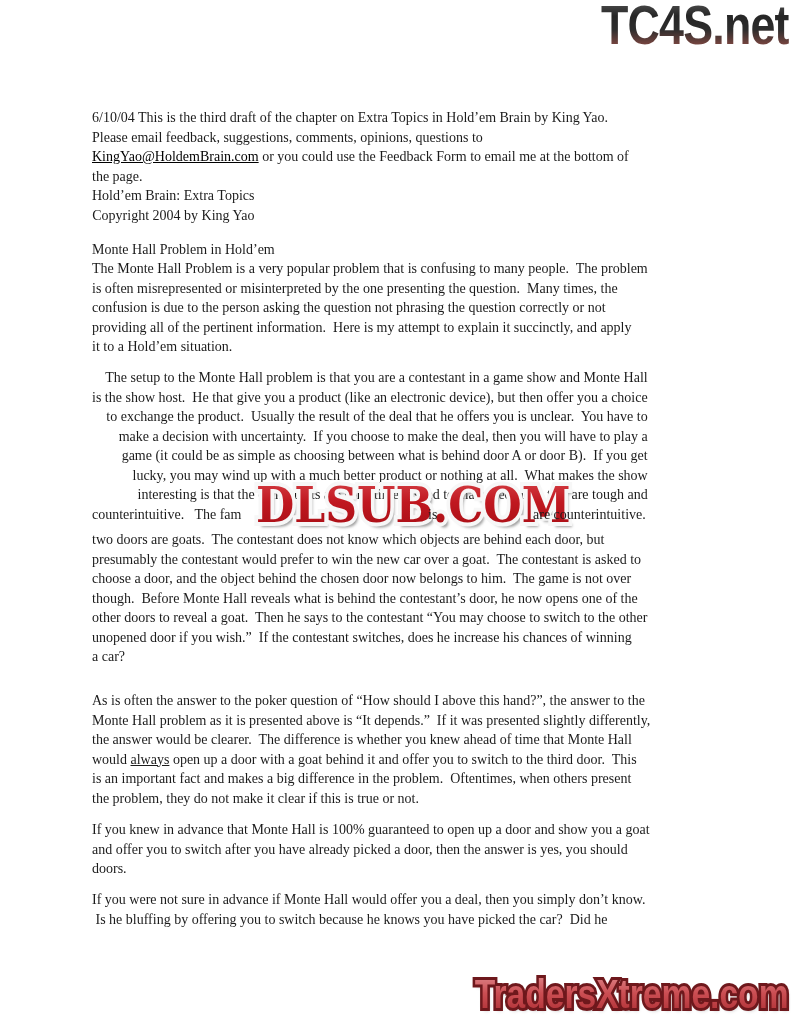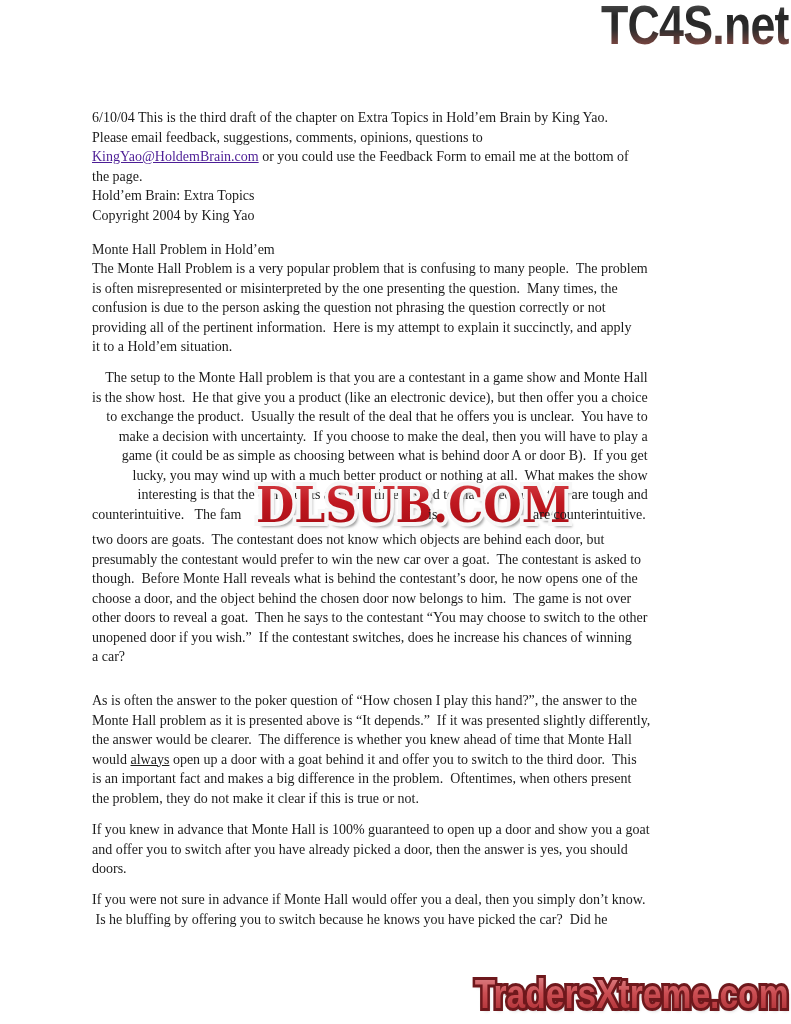--- a/index.html
+++ b/index.html
@@ -4,21 +4,21 @@
 <style>
   html,body { margin:0; padding:0; background:#ffffff; }
   .page {
     position:relative; width:791px; height:1024px; background:#ffffff;
     font-family:"Liberation Serif","DejaVu Serif",serif;
     color:#1b1b1b; overflow:hidden;
   }
   .block { position:absolute; left:92px; font-size:14px; }
   .tline { white-space:pre; line-height:19.5px; height:19.5px; }
   .bold  { font-weight:normal;text-align:right; }
-  .email-link { color:#4c1d95; text-decoration:underline; cursor:pointer; }
+  .email-link { color:#000000; text-decoration:underline; cursor:pointer; }
   .uword { text-decoration:underline; }
 
   
   .tc4s {
     position:absolute; top:-3px; right:2px;
     font-family:"Liberation Sans","DejaVu Sans",sans-serif;
     font-weight:bold; font-size:56px; line-height:1; letter-spacing:-1px;
     transform:scaleX(0.80); transform-origin:100% 0;
     background:linear-gradient(180deg,#5d5d5d 0%,#262626 34%,#2d2d2d 58%,#74443f 84%,#96625a 100%);
     -webkit-background-clip:text; background-clip:text; color:transparent;
@@ -114,29 +114,29 @@
   </div>
 
   <div class="dlsub">
     <span class="stroke">DLSUB.COM</span>
     <span class="fill">DLSUB.COM</span>
   </div>
 
   <div class="block" style="top:530px;">
     <div class="tline">two doors are goats.  The contestant does not know which objects are behind each door, but</div>
     <div class="tline">presumably the contestant would prefer to win the new car over a goat.  The contestant is asked to</div>
+    <div class="tline">choose a door, and the object behind the chosen door now belongs to him.  The game is not over</div>
     <div class="tline">though.  Before Monte Hall reveals what is behind the contestant’s door, he now opens one of the</div>
-    <div class="tline">choose a door, and the object behind the chosen door now belongs to him.  The game is not over</div>
     <div class="tline">other doors to reveal a goat.  Then he says to the contestant “You may choose to switch to the other</div>
     <div class="tline">unopened door if you wish.”  If the contestant switches, does he increase his chances of winning</div>
     <div class="tline">a car?</div>
   </div>
 
   <div class="block" style="top:691px;">
-    <div class="tline">As is often the answer to the poker question of “How chosen I play this hand?”, the answer to the</div>
+    <div class="tline">As is often the answer to the poker question of “How should I above this hand?”, the answer to the</div>
     <div class="tline">Monte Hall problem as it is presented above is “It depends.”  If it was presented slightly differently,</div>
     <div class="tline">the answer would be clearer.  The difference is whether you knew ahead of time that Monte Hall</div>
     <div class="tline"><span>would </span><span class="uword">always</span><span> open up a door with a goat behind it and offer you to switch to the third door.  This</span></div>
     <div class="tline">is an important fact and makes a big difference in the problem.  Oftentimes, when others present</div>
     <div class="tline">the problem, they do not make it clear if this is true or not.</div>
   </div>
 
   <div class="block" style="top:820px;">
     <div class="tline">If you knew in advance that Monte Hall is 100% guaranteed to open up a door and show you a goat</div>
     <div class="tline">and offer you to switch after you have already picked a door, then the answer is yes, you should</div>

